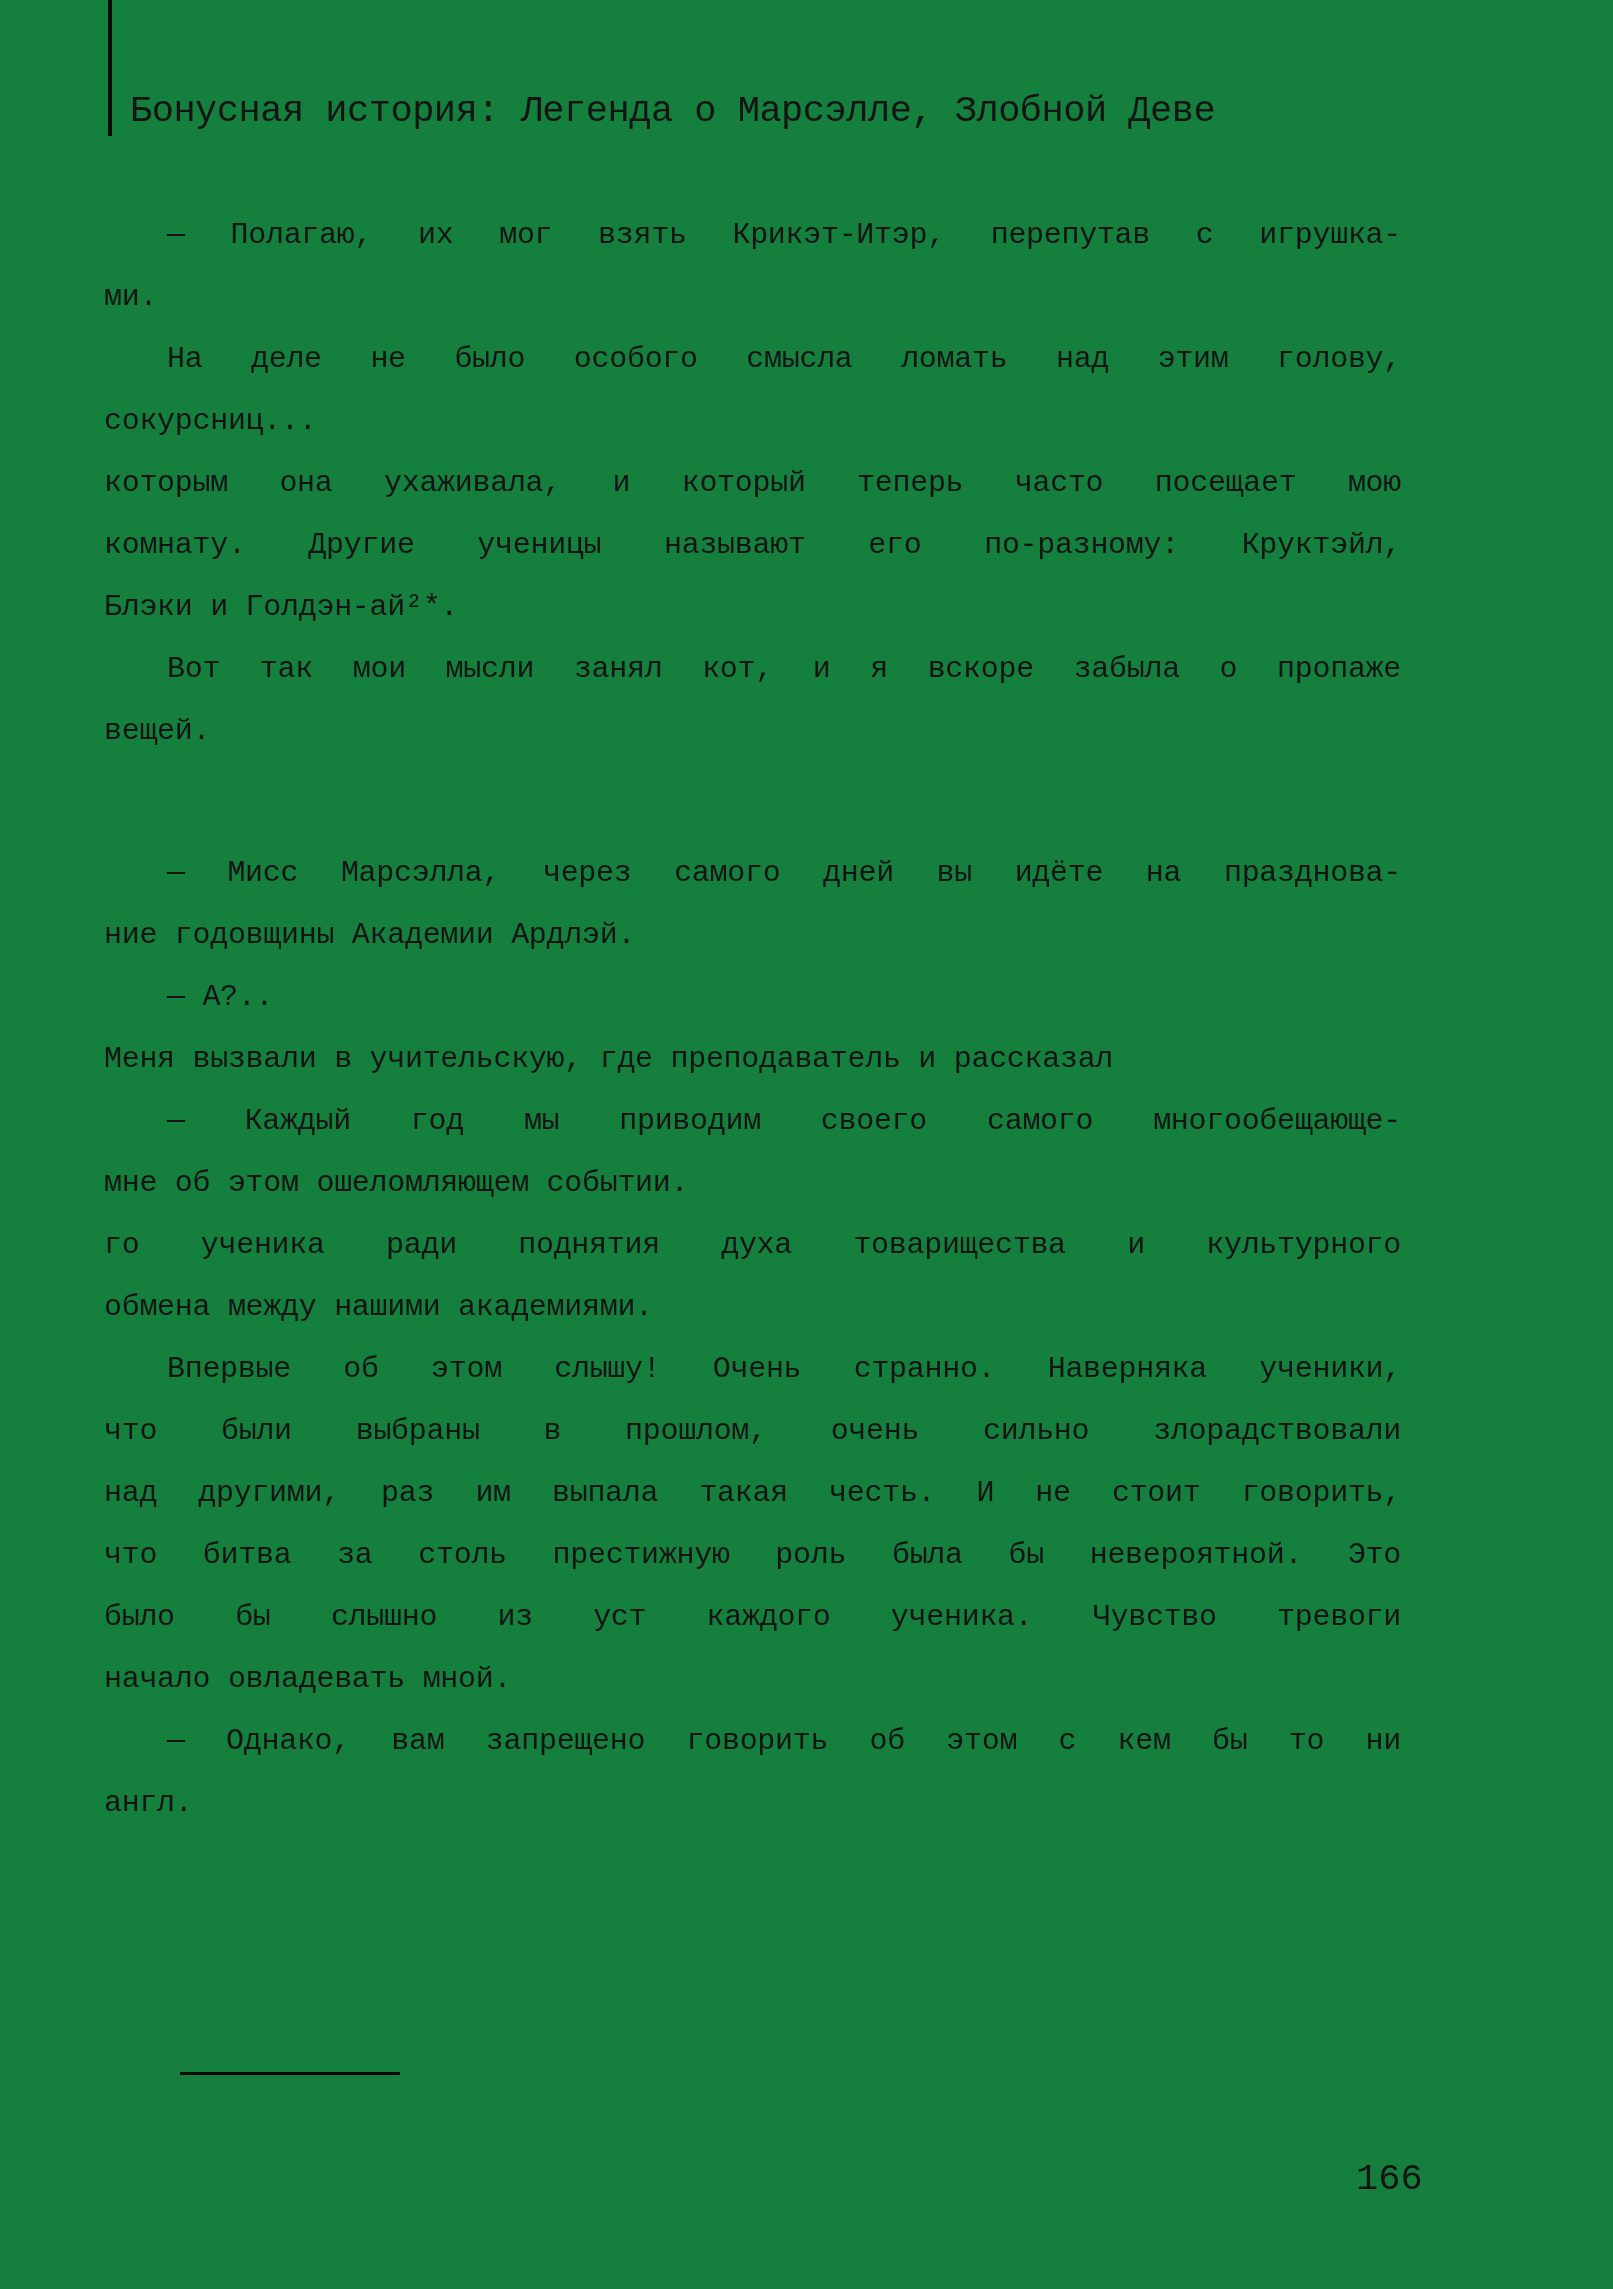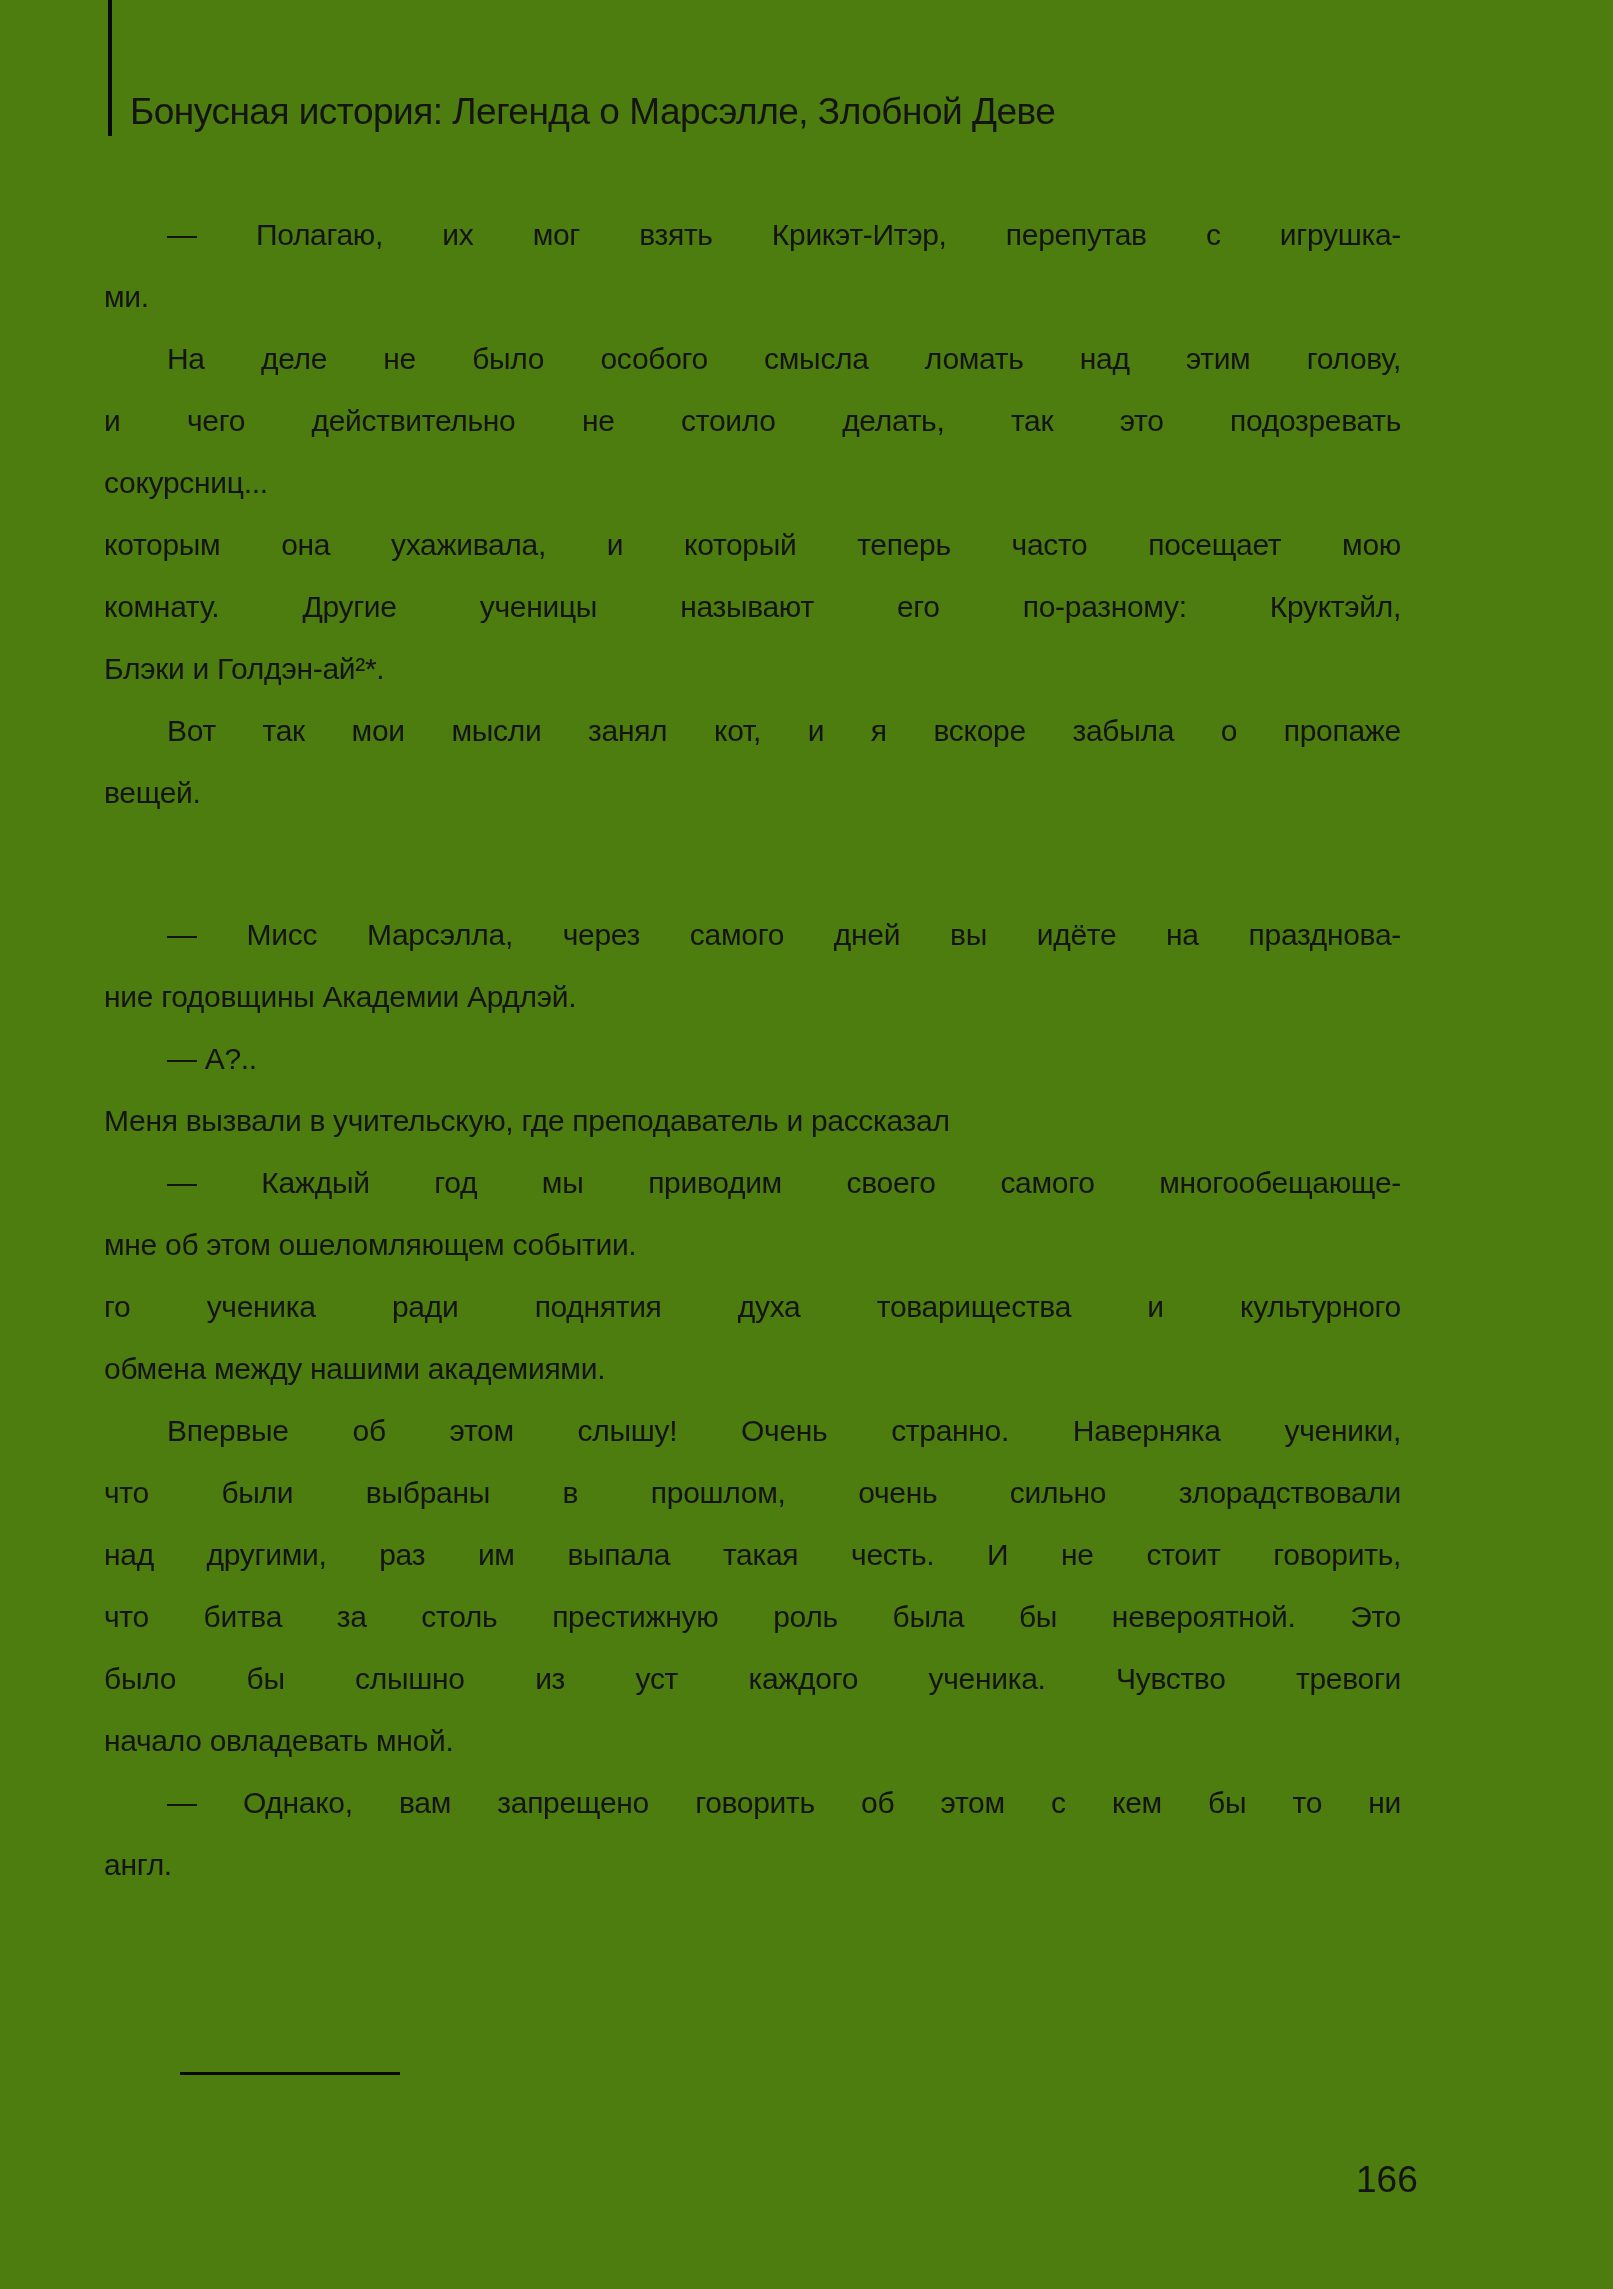--- a/index.html
+++ b/index.html
@@ -4,23 +4,23 @@
 <style>
   html, body {
     margin: 0;
     padding: 0;
     background: #ffffff;
   }
   .page {
     position: relative;
     width: 1613px;
     height: 2290px;
-    background: #4d7c0f;
+    background: #15803d;
     color: #141414;
-    font-family: Liberation Sans, sans-serif;
+    font-family: Liberation Mono, monospace;
     overflow: hidden;
   }
   .header-rule {
     position: absolute;
     left: 108px;
     top: 0;
     width: 3.7px;
     height: 136px;
     background: #0a0a0a;
   }
@@ -94,21 +94,20 @@
 <div class="page">
 
   <div class="header-rule"></div>
 
   <div class="chapter-header">Бонусная история: Легенда о Марсэлле, Злобной Деве</div>
 
   <div class="body-text">
       <div class="line just indent">— Полагаю, их мог взять Крикэт-Итэр, перепутав с игрушка-</div>
       <div class="line">ми.</div>
       <div class="line just indent">На деле не было особого смысла ломать над этим голову,</div>
-      <div class="line just">и чего действительно не стоило делать, так это подозревать</div>
       <div class="line">сокурсниц...</div>
       <div class="line just">которым она ухаживала, и который теперь часто посещает мою</div>
       <div class="line just">комнату. Другие ученицы называют его по-разному: Круктэйл,</div>
       <div class="line">Блэки и Голдэн-ай²*.</div>
       <div class="line just indent">Вот так мои мысли занял кот, и я вскоре забыла о пропаже</div>
       <div class="line">вещей.</div>
       <div class="scene-break" style="height: 80px;"></div>
       <div class="line just indent">— Мисс Марсэлла, через самого дней вы идёте на празднова-</div>
       <div class="line">ние годовщины Академии Ардлэй.</div>
       <div class="line indent">— А?..</div>

